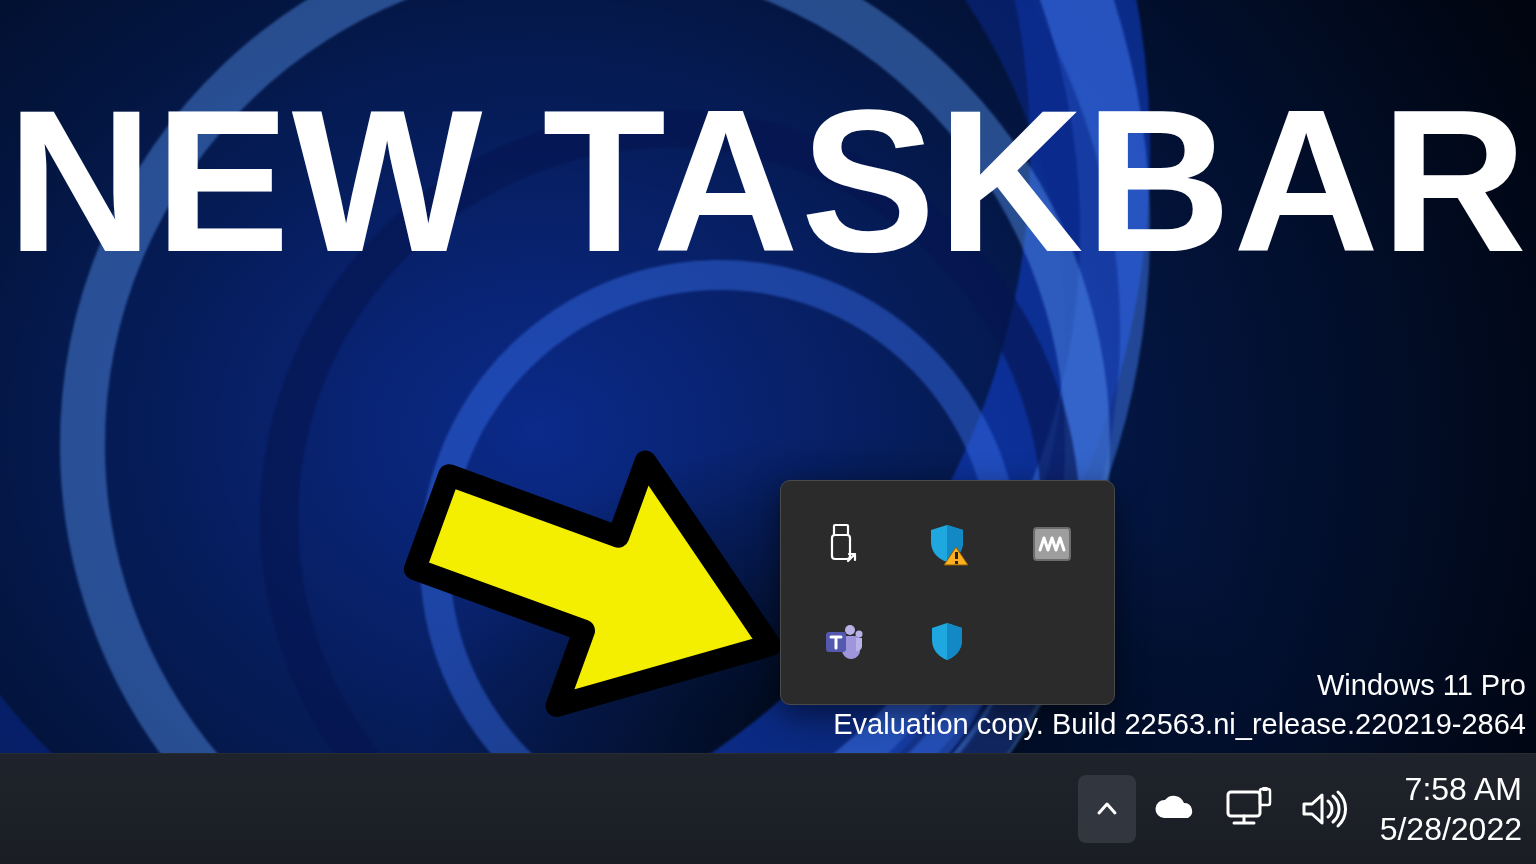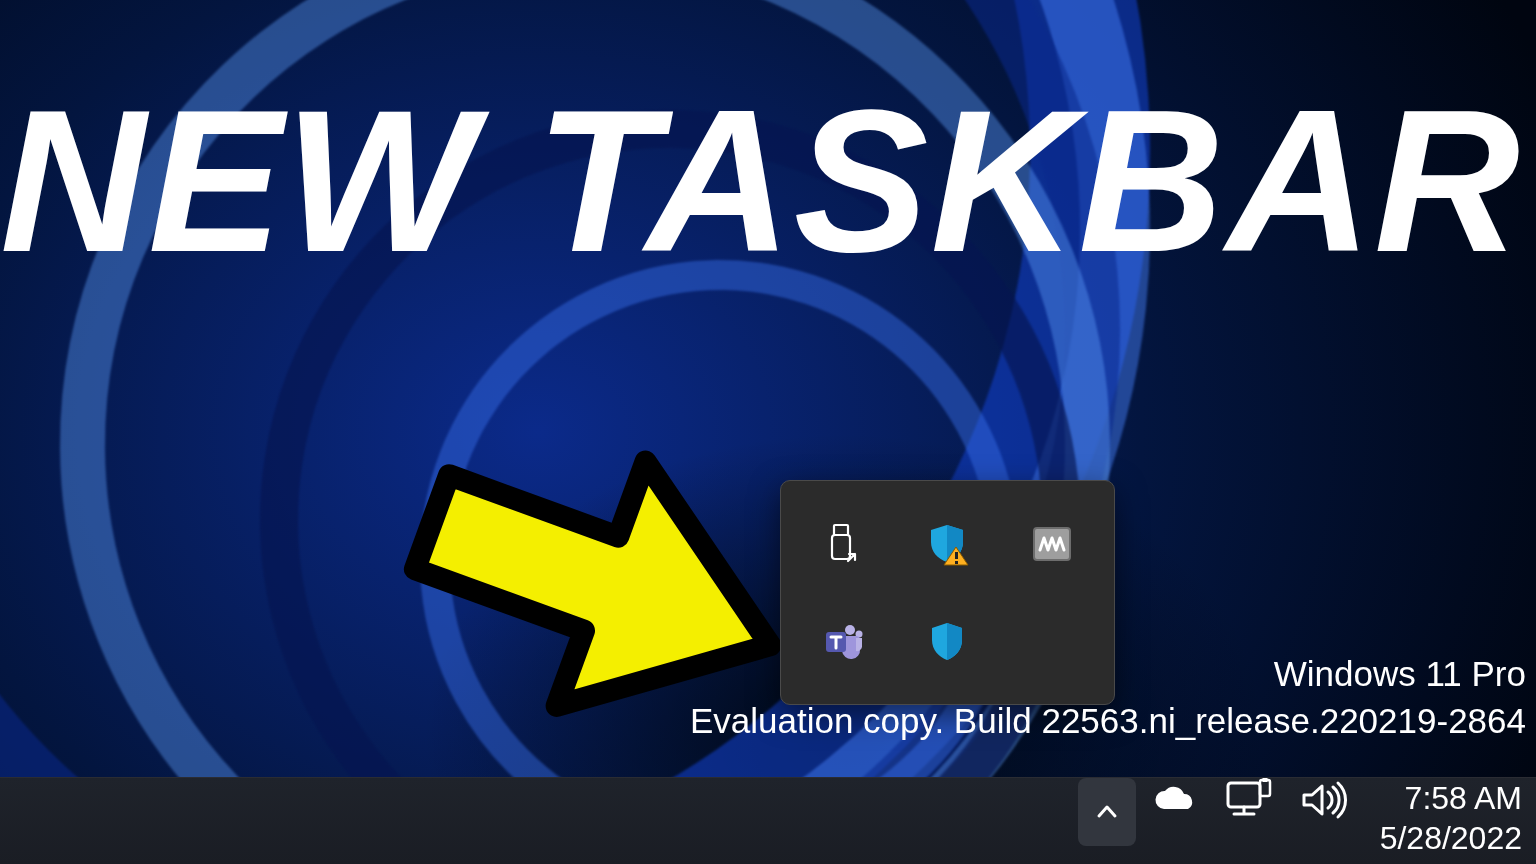--- a/index.html
+++ b/index.html
@@ -16,40 +16,39 @@
   .ribbon { position:absolute; border-radius:50%; filter: blur(1px); }
   .r1 { width:1700px; height:1700px; left:-550px; top:-700px; border:120px solid rgba(18,66,210,0.55); transform:rotate(18deg);}
   .r2 { width:1500px; height:1500px; left:-350px; top:-520px; border:70px solid rgba(70,130,255,0.45); transform:rotate(6deg);}
   .r3 { width:1300px; height:1300px; left:-180px; top:-320px; border:55px solid rgba(10,40,140,0.55); transform:rotate(-8deg);}
   .r4 { width:1050px; height:1050px; left:60px;  top:-80px;  border:45px solid rgba(95,160,255,0.40); transform:rotate(-22deg);}
   .r5 { width:820px;  height:820px;  left:260px; top:110px;  border:38px solid rgba(5,20,80,0.65);  transform:rotate(-36deg);}
   .r6 { width:600px;  height:600px;  left:420px; top:260px;  border:30px solid rgba(55,110,235,0.45); transform:rotate(-50deg);}
 
   .headline {
     position:absolute; top:80px; left:0; right:0;
-    text-align:left;
+    text-align:center;
     color:#ffffff;
     font-weight:900;
     font-size:202px;
     letter-spacing:2px;
     line-height:1;
     font-family: "Arial Black","Segoe UI",sans-serif;
     white-space:nowrap;
-    font-style:italic;
   }
 
   .arrow { position:absolute; left:360px; top:420px; }
 
   .watermark {
     position:absolute;
     right:10px;
     bottom:120px;
     color:#ffffff;
     text-align:right;
-    font-size:35px;
+    font-size:29px;
     line-height:1.35;
     font-weight:400;
   }
 
   .tray-flyout {
     position:absolute;
     left:780px; top:480px;
     width:335px; height:225px;
     background:#2b2b2b;
     border:1px solid #4a4a4a;
@@ -59,25 +58,25 @@
     grid-template-rows:repeat(2,1fr);
     align-items:center; justify-items:center;
     padding:14px 10px;
     box-shadow:0 10px 30px rgba(0,0,0,0.5);
   }
   .tray-cell { width:48px; height:48px; display:flex; align-items:center; justify-content:center; }
 
   .taskbar {
     position:absolute;
     left:0; right:0; bottom:0;
-    height:87px;
+    height:111px;
     background:linear-gradient(#1f232b,#1a1d24);
     border-top:1px solid rgba(255,255,255,0.07);
     display:flex;
-    align-items:flex-start;
+    align-items:center;
   }
   .taskbar-spacer { flex:1; }
   .tray-toggle {
     width:58px; height:68px;
     background:#32363e;
     border-radius:8px;
     display:flex; align-items:center; justify-content:center;
     margin-right:14px;
   }
   .sys-icons { display:flex; align-items:center; gap:26px; margin-right:30px; }

